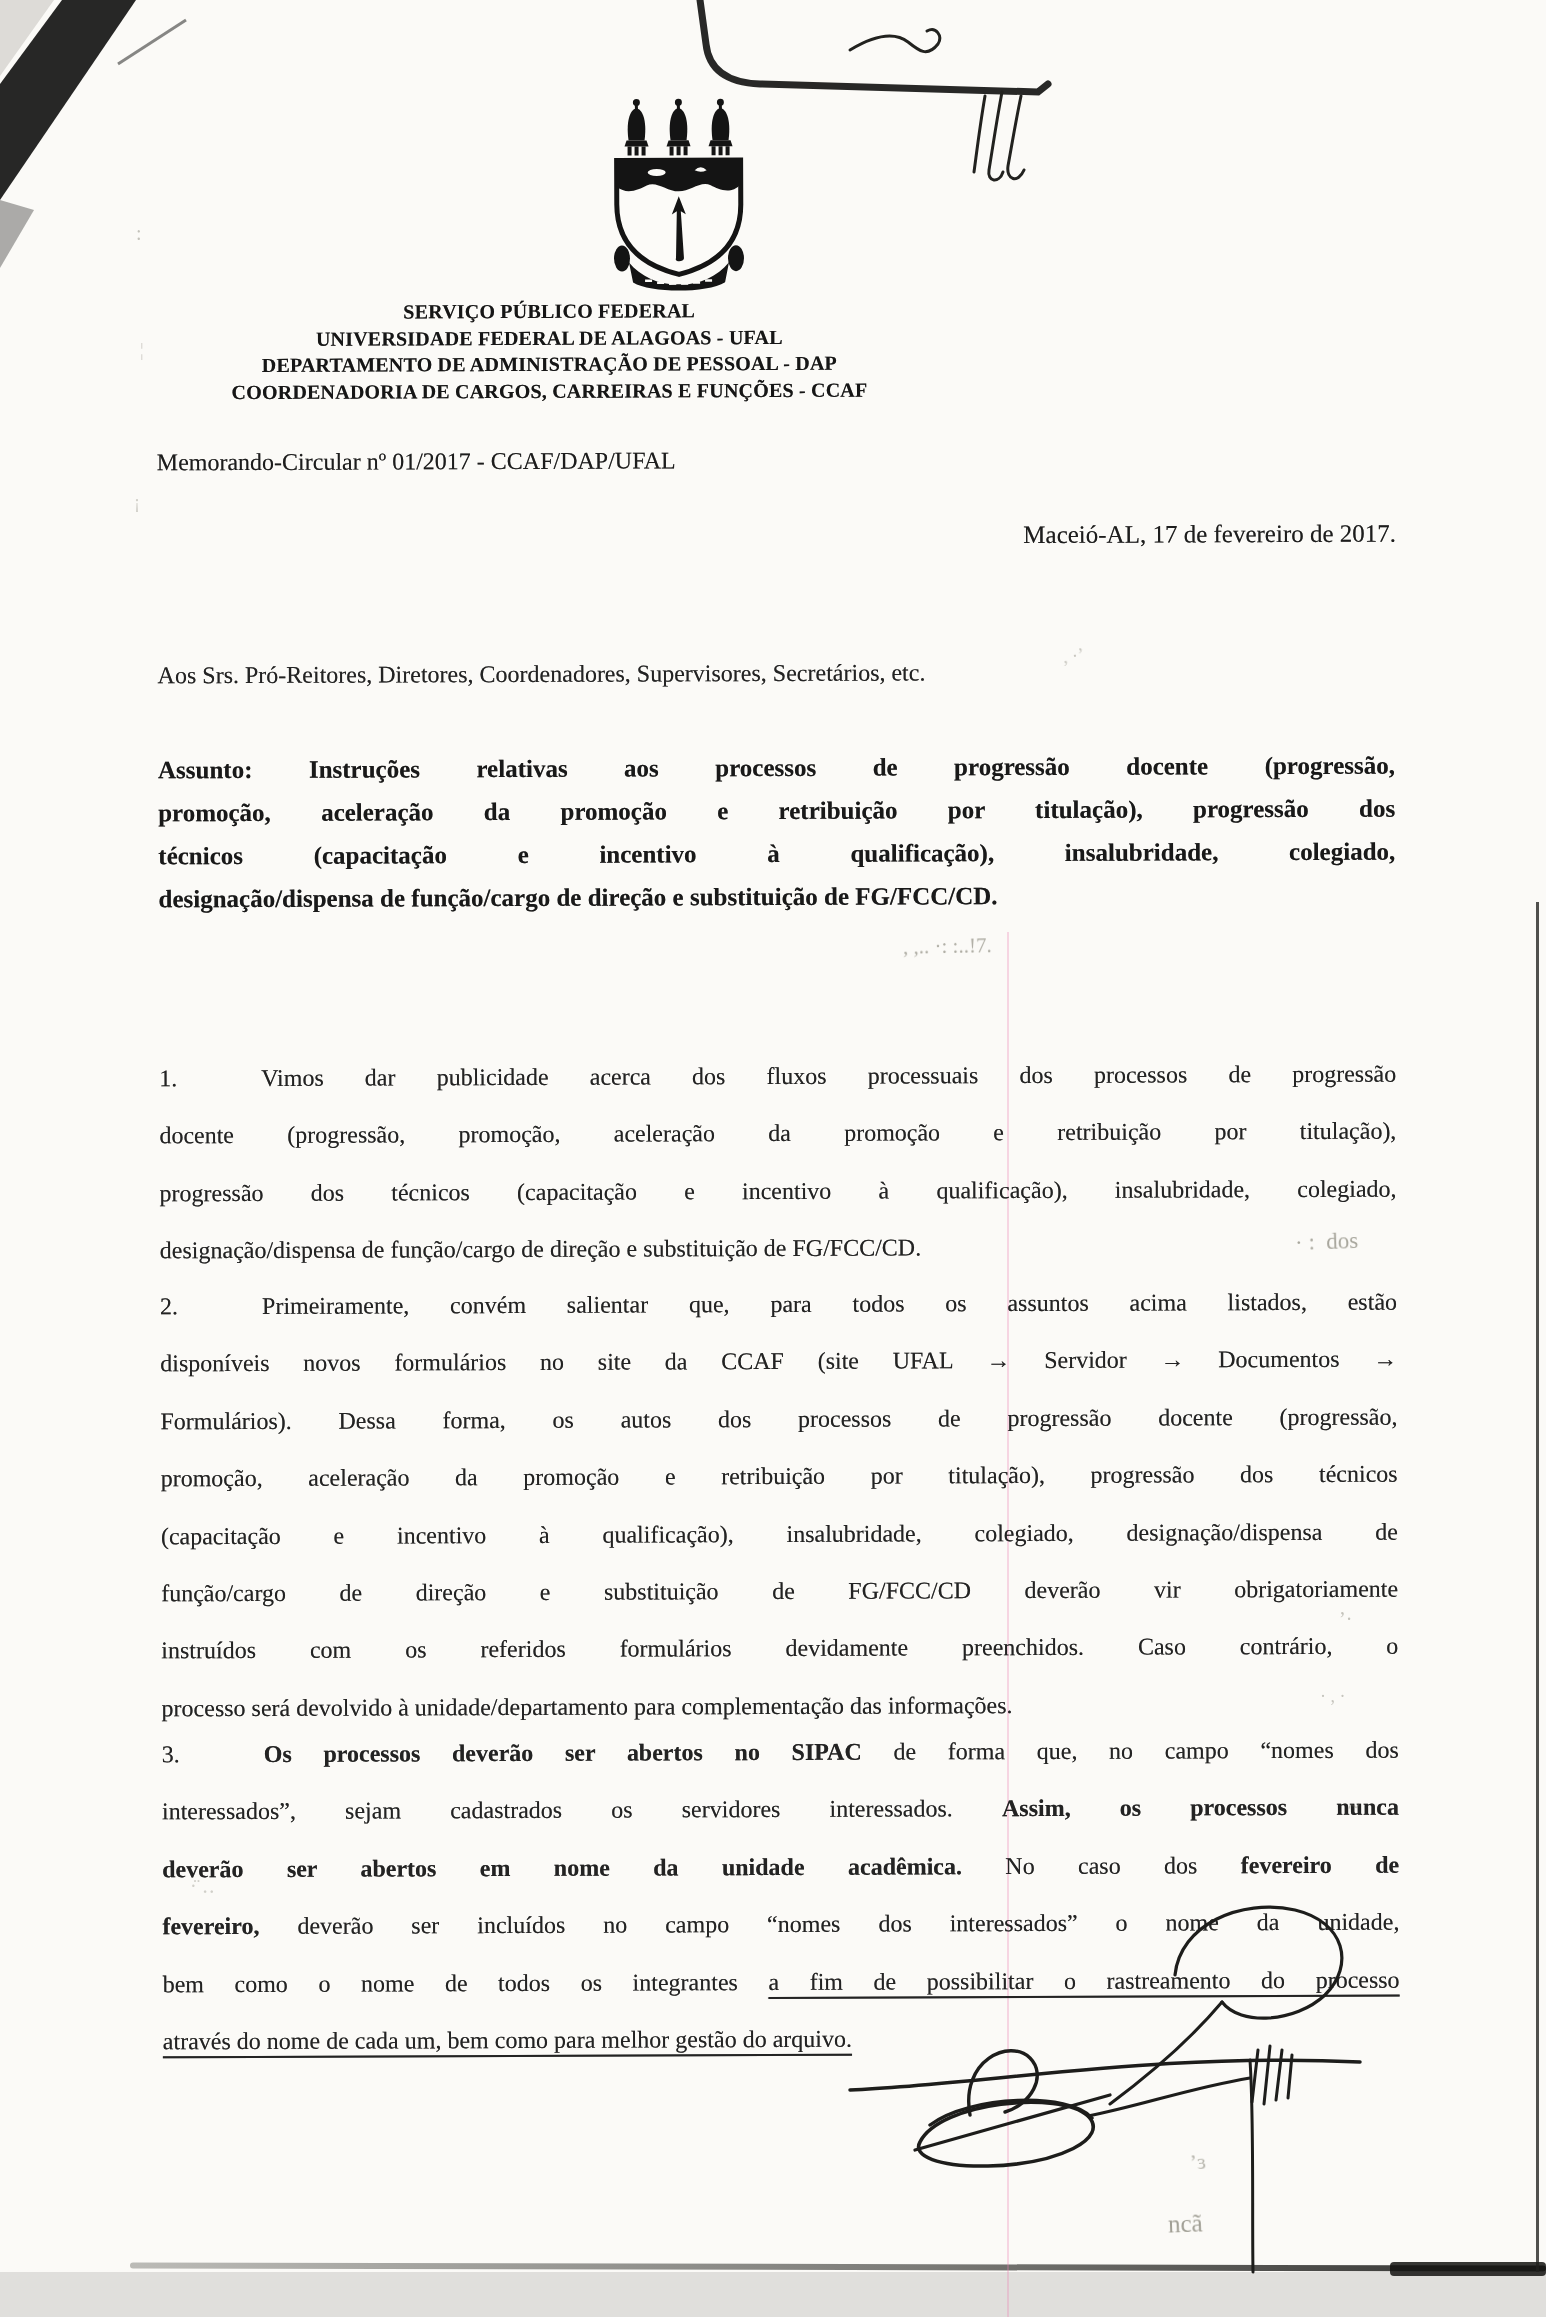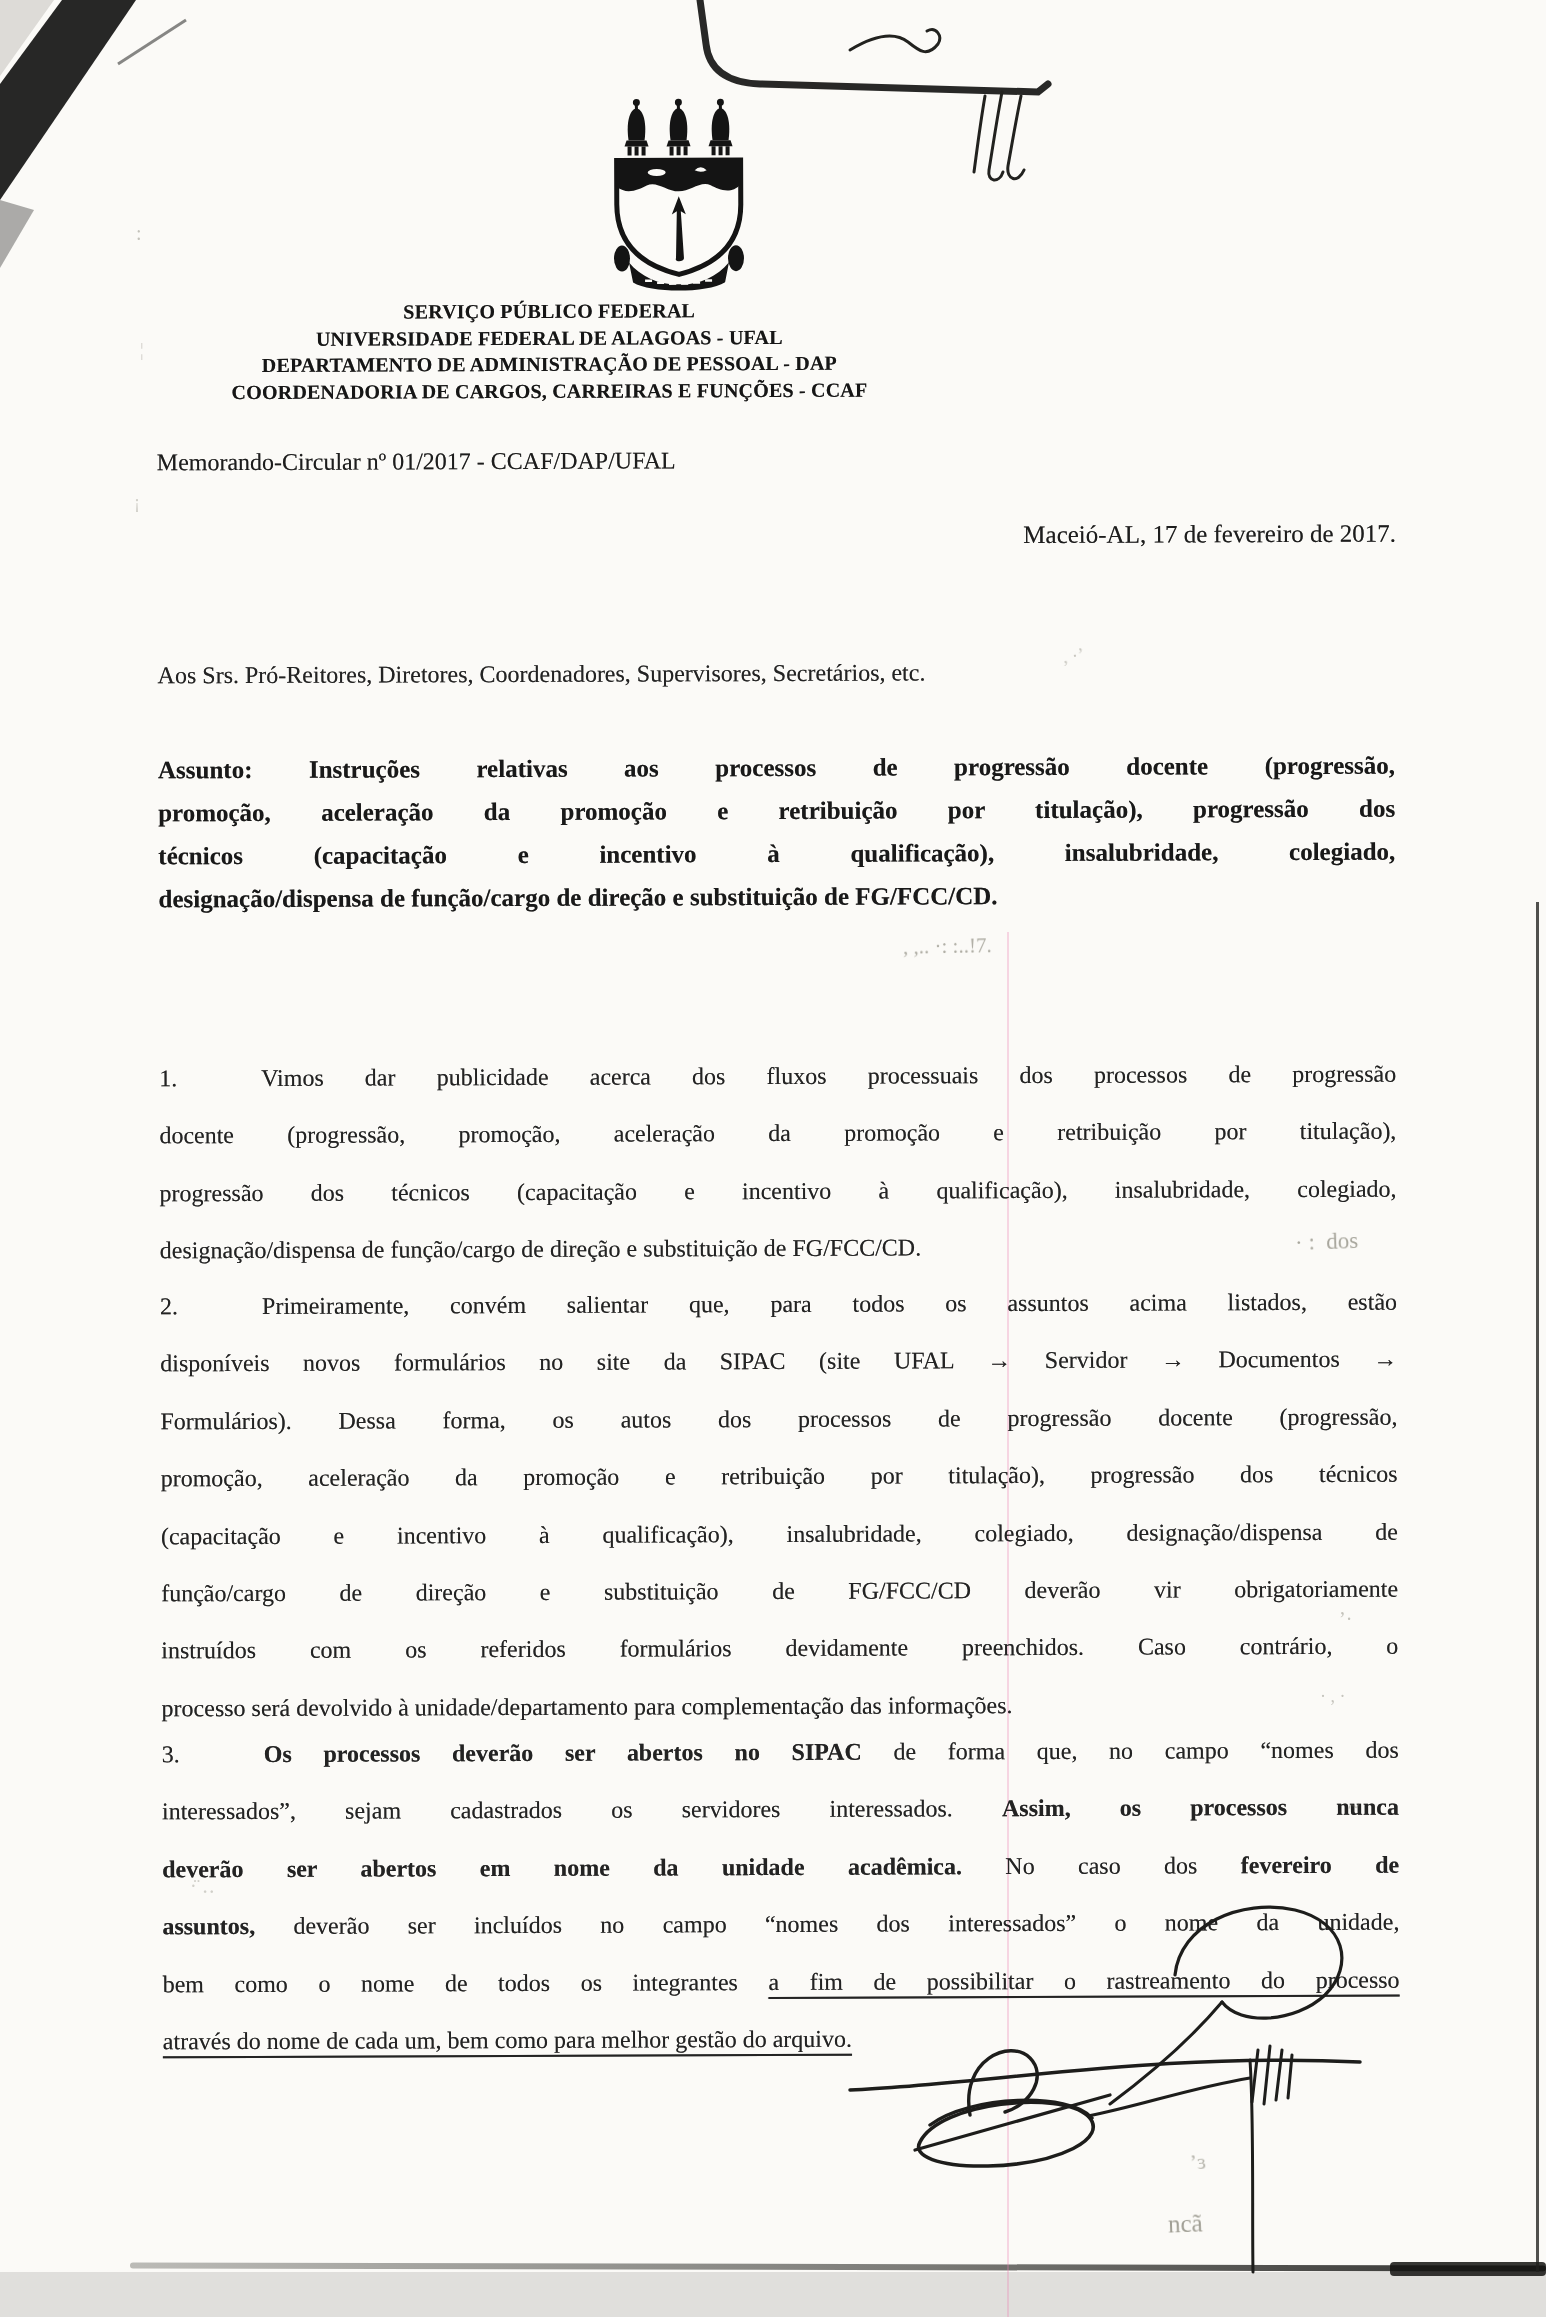--- a/index.html
+++ b/index.html
@@ -119,33 +119,33 @@
         <div class="tline"><span>designação/dispensa de função/cargo de direção e substituição de FG/FCC/CD.</span></div>
       </div>
     <div class="block para p1">
         <div class="tline just"><span class="pnum">1.</span><span>Vimos dar publicidade acerca dos fluxos processuais dos processos de progressão</span></div>
         <div class="tline just"><span>docente (progressão, promoção, aceleração da promoção e retribuição por titulação),</span></div>
         <div class="tline just"><span>progressão dos técnicos (capacitação e incentivo à qualificação), insalubridade, colegiado,</span></div>
         <div class="tline"><span>designação/dispensa de função/cargo de direção e substituição de FG/FCC/CD.</span></div>
       </div>
     <div class="block para p2">
         <div class="tline just"><span class="pnum">2.</span><span>Primeiramente, convém salientar que, para todos os assuntos acima listados, estão</span></div>
-        <div class="tline just"><span>disponíveis novos formulários no </span><span class="i">site</span><span> da SIPAC (</span><span class="i">site</span><span> UFAL → Servidor → Documentos →</span></div>
+        <div class="tline just"><span>disponíveis novos formulários no </span><span class="i">site</span><span> da CCAF (</span><span class="i">site</span><span> UFAL → Servidor → Documentos →</span></div>
         <div class="tline just"><span>Formulários). Dessa forma, os autos dos processos de progressão docente (progressão,</span></div>
         <div class="tline just"><span>promoção, aceleração da promoção e retribuição por titulação), progressão dos técnicos</span></div>
         <div class="tline just"><span>(capacitação e incentivo à qualificação), insalubridade, colegiado, designação/dispensa de</span></div>
         <div class="tline just"><span>função/cargo de direção e substituição de FG/FCC/CD deverão vir obrigatoriamente</span></div>
         <div class="tline just"><span>instruídos com os referidos formulários devidamente preenchidos. Caso contrário, o</span></div>
         <div class="tline"><span>processo será devolvido à unidade/departamento para complementação das informações.</span></div>
       </div>
     <div class="block para p3">
         <div class="tline just"><span class="pnum">3.</span><span class="b">Os processos deverão ser abertos no SIPAC</span><span> de forma que, no campo “nomes dos</span></div>
         <div class="tline just"><span>interessados”, sejam cadastrados os servidores interessados. </span><span class="b">Assim, os processos nunca</span></div>
         <div class="tline just"><span class="b">deverão ser abertos em nome da unidade acadêmica.</span><span> No caso dos </span><span class="b">fevereiro de</span></div>
-        <div class="tline just"><span class="b">assuntos,</span><span> deverão ser incluídos no campo “nomes dos interessados” o nome da unidade,</span></div>
+        <div class="tline just"><span class="b">fevereiro,</span><span> deverão ser incluídos no campo “nomes dos interessados” o nome da unidade,</span></div>
         <div class="tline just"><span>bem como o nome de todos os integrantes </span><span class="u">a fim de possibilitar o rastreamento do processo</span></div>
         <div class="tline"><span class="u">através do nome de cada um, bem como para melhor gestão do arquivo.</span></div>
       </div>
 
   </div>
 
   <svg class="svg-sign" width="580" height="420" viewBox="0 0 580 420">
     <g fill="none" stroke="#1d1d1b" stroke-linecap="round">
       <path d="M355,95 C360,45 420,18 475,30 C525,42 535,85 505,115 C475,143 420,146 402,122" stroke-width="3.2"></path>
       <path d="M402,122 C370,160 325,198 290,224" stroke-width="3"></path>

